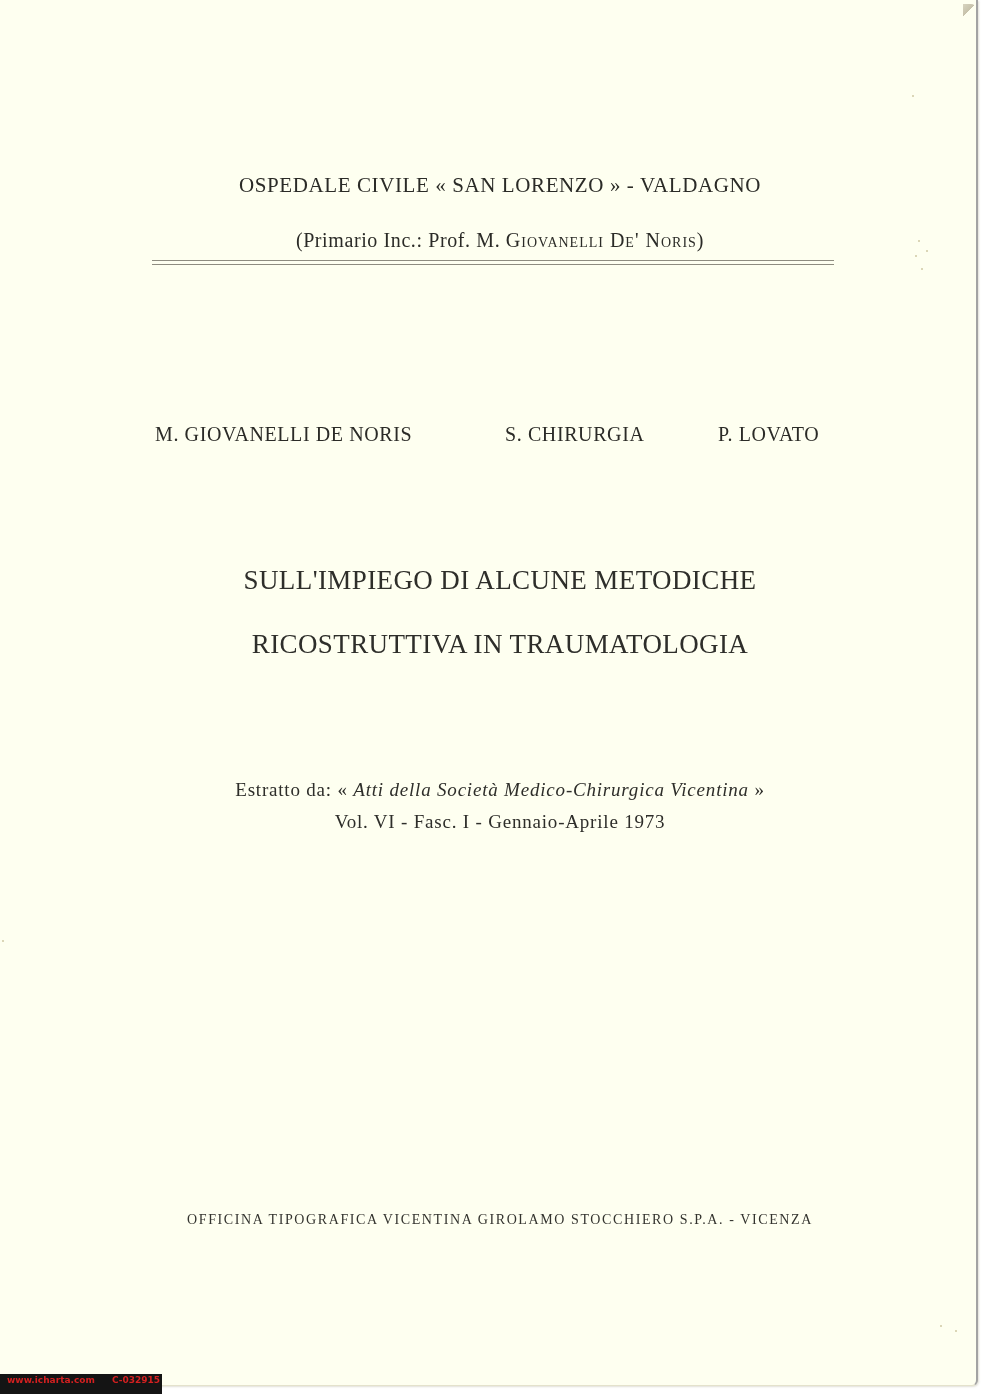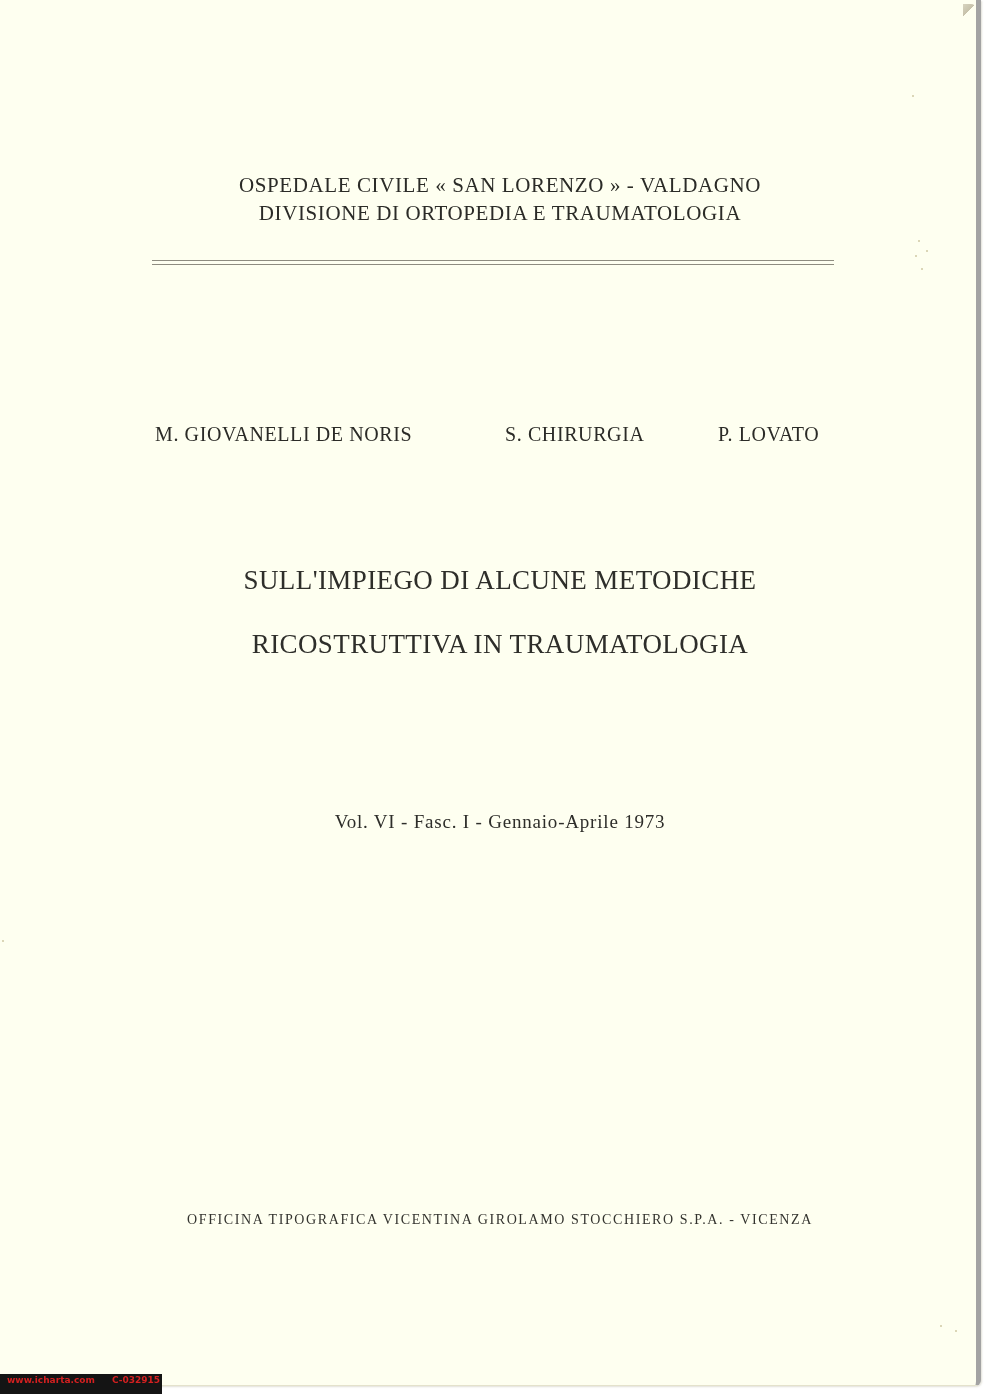--- a/index.html
+++ b/index.html
@@ -15,21 +15,21 @@
       font-family: "Liberation Serif", "DejaVu Serif", serif;
       color: #2a2a26;
     }
     .page {
       position: absolute;
       left: 0;
       top: 0;
       width: 976px;
       height: 1385px;
       background: #fefff0;
-      border-right: 5px solid #a3a3a3;
+      border-right: 2px solid #a3a3a3;
       border-bottom: 1px solid #e4e2cc;
       border-bottom-right-radius: 6px;
       box-shadow: 1px 1px 2px rgba(170,165,140,0.35);
     }
     .corner-fold {
       position: absolute;
       left: 963px;
       top: 4px;
       width: 12px;
       height: 12px;
@@ -131,34 +131,39 @@
   <span class="speck" style="left:912px;top:95px;"></span>
   <span class="speck" style="left:918px;top:240px;"></span>
   <span class="speck" style="left:915px;top:255px;"></span>
   <span class="speck" style="left:921px;top:268px;"></span>
   <span class="speck" style="left:926px;top:250px;"></span>
   <span class="speck" style="left:2px;top:940px;"></span>
   <span class="speck" style="left:940px;top:1325px;"></span>
   <span class="speck" style="left:955px;top:1330px;"></span>
 
   <div class="center-line header-line" style="top:173px;">OSPEDALE CIVILE « SAN LORENZO » - VALDAGNO</div>
-  <div class="center-line header-line" style="top:201px;">DIVISIONE DI ORTOPEDIA E TRAUMATOLOGIA</div>
+  <div class="center-line header-line" style="top:229px;font-size:20px;">
+    <span>(Primario Inc.: Prof. M. </span><span class="sc">Giovanelli De' Noris</span><span>)</span>
+  </div>
 
   <div class="rule" style="top:260px;"></div>
   <div class="rule" style="top:264px;"></div>
 
   <div class="authors">
     <span class="author" style="left:0;">M. GIOVANELLI DE NORIS</span>
     <span class="author" style="left:350px;">S. CHIRURGIA</span>
     <span class="author" style="left:563px;">P. LOVATO</span>
   </div>
 
   <div class="center-line title-line" style="top:565px;">SULL'IMPIEGO DI ALCUNE METODICHE</div>
   <div class="center-line title-line" style="top:629px;">RICOSTRUTTIVA IN TRAUMATOLOGIA</div>
 
+  <div class="center-line extract-line" style="top:779px;">
+    <span>Estratto da: « </span><span class="italic">Atti della Società Medico-Chirurgica Vicentina</span><span> »</span>
+  </div>
   <div class="center-line extract-line" style="top:811px;">Vol. VI - Fasc. I - Gennaio-Aprile 1973</div>
 
   <div class="center-line printer-line" style="top:1212px;">OFFICINA TIPOGRAFICA VICENTINA GIROLAMO STOCCHIERO S.P.A. - VICENZA</div>
 </div>
 
 <div class="watermark">
   <span class="site">www.icharta.com</span>
   <span class="code">C-032915</span>
 </div>
 

